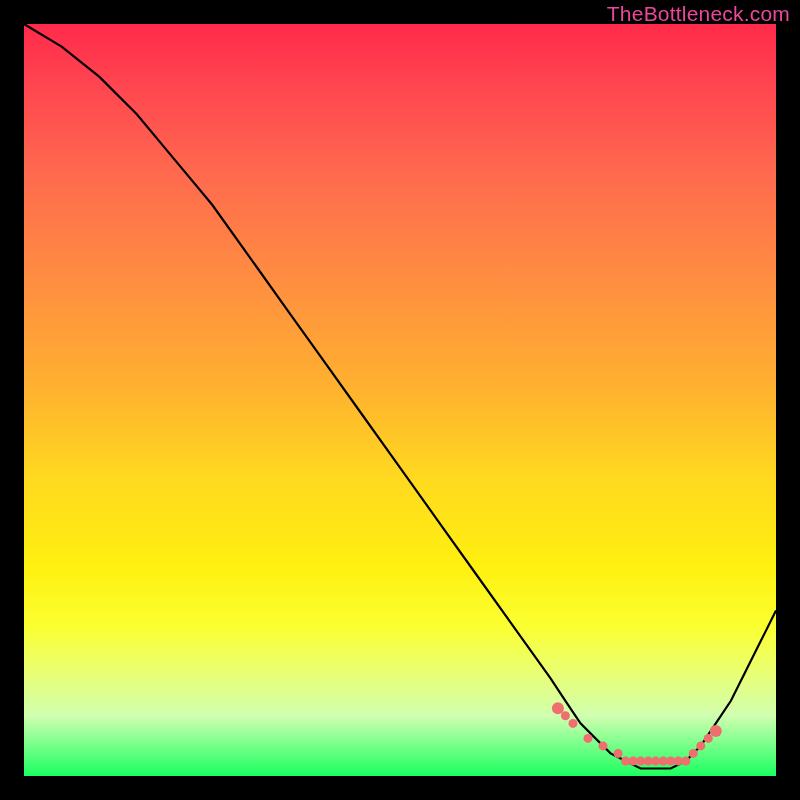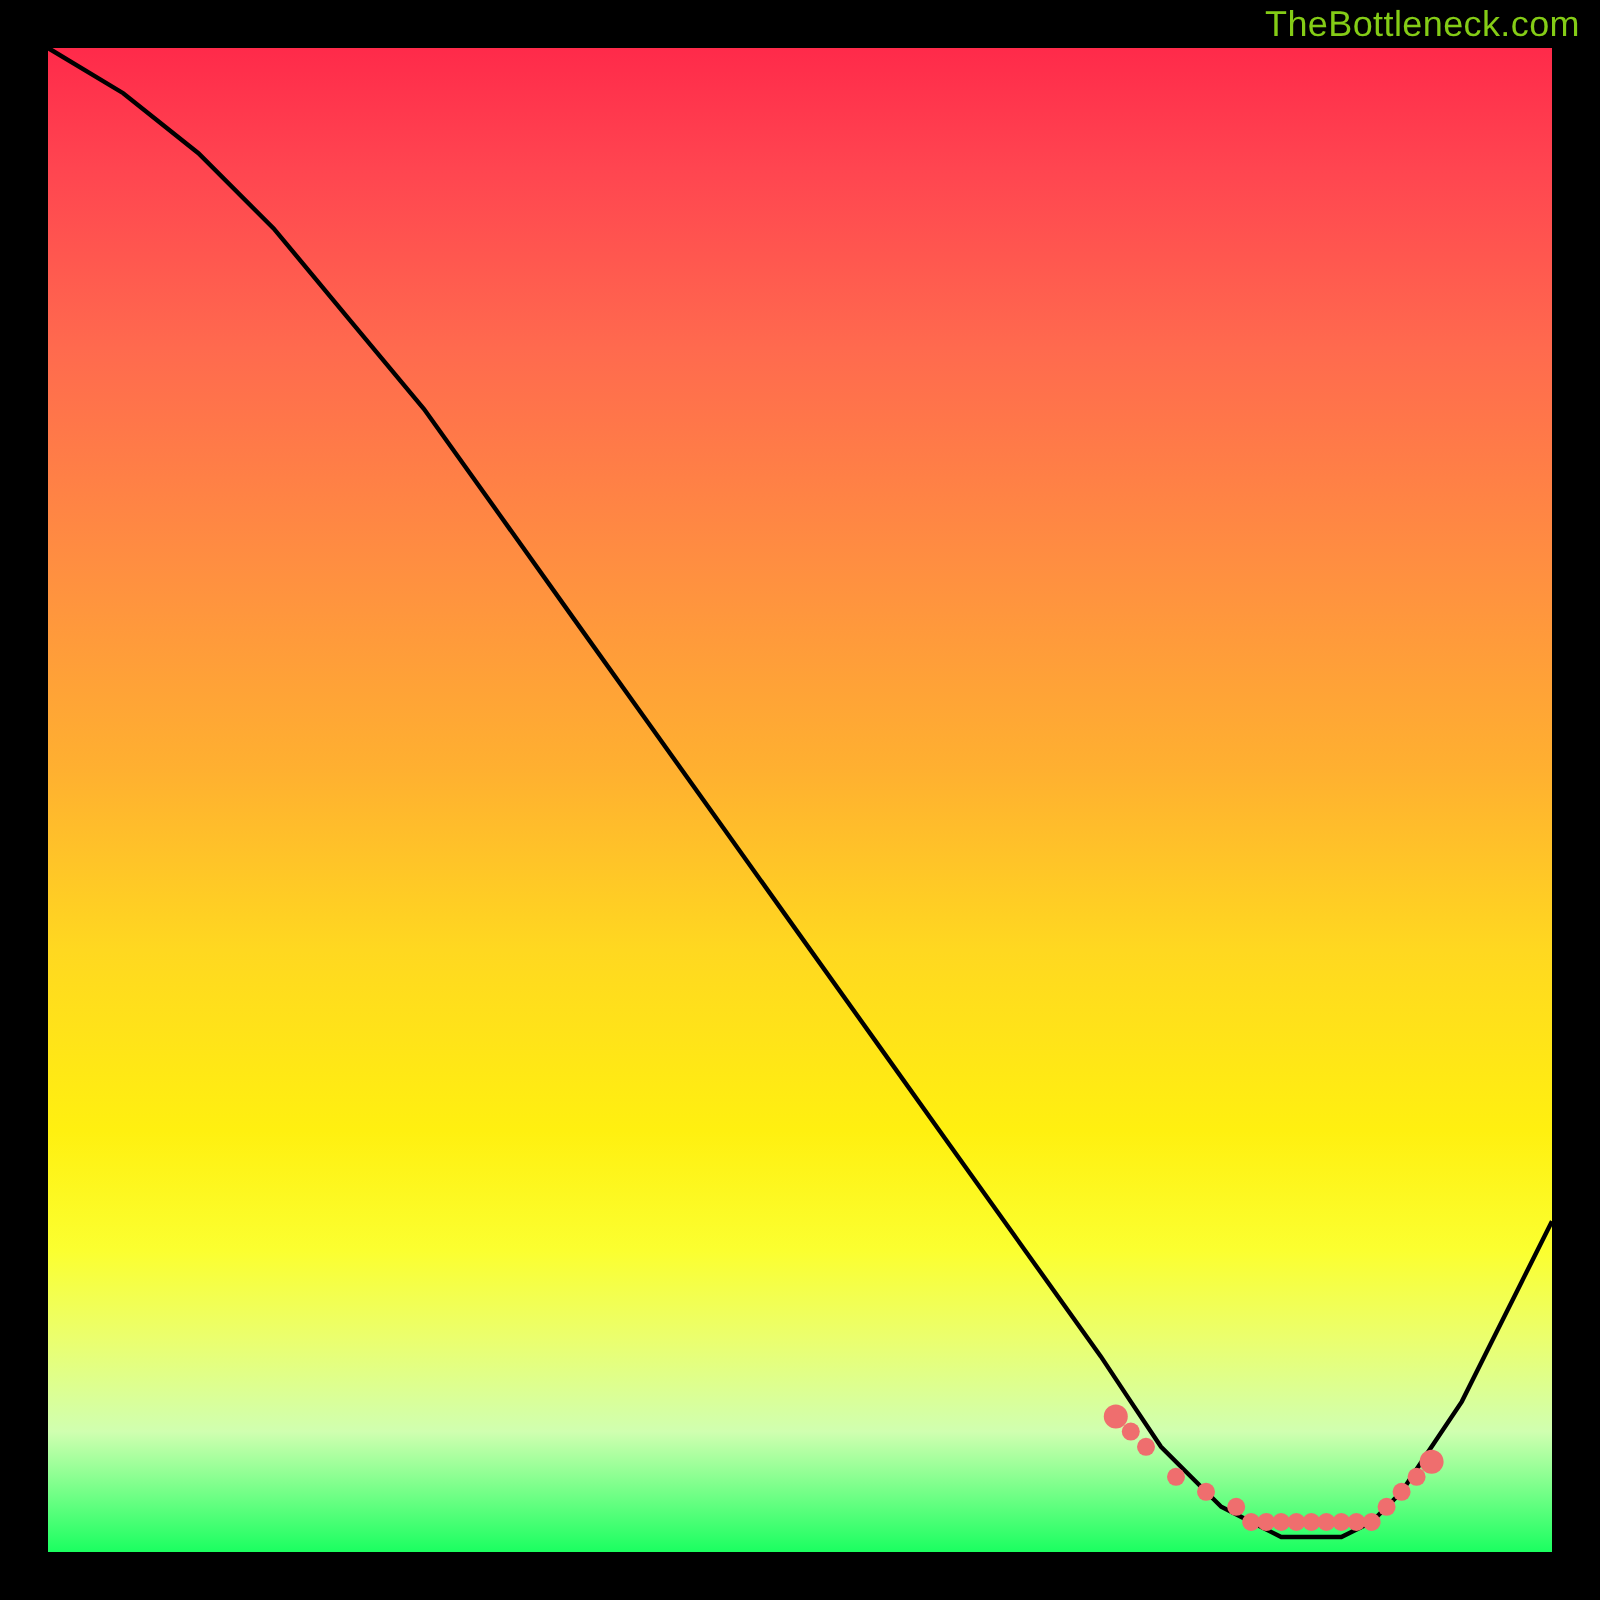--- a/index.html
+++ b/index.html
@@ -34,22 +34,22 @@
       #fbff30 80%,
       #eaff70 86%,
       #d0ffb0 92%,
       #1aff60 100%
     );
   }
   .watermark {
     position: absolute;
     top: 2px;
     right: 10px;
-    color: #84cc16;
-    font-size: 18px;
+    color: #ec4899;
+    font-size: 21px;
     font-weight: 500;
     letter-spacing: 0.2px;
     z-index: 10;
   }
   svg.curve {
     position: absolute;
     top: 0;
     left: 0;
     width: 752px;
     height: 752px;

